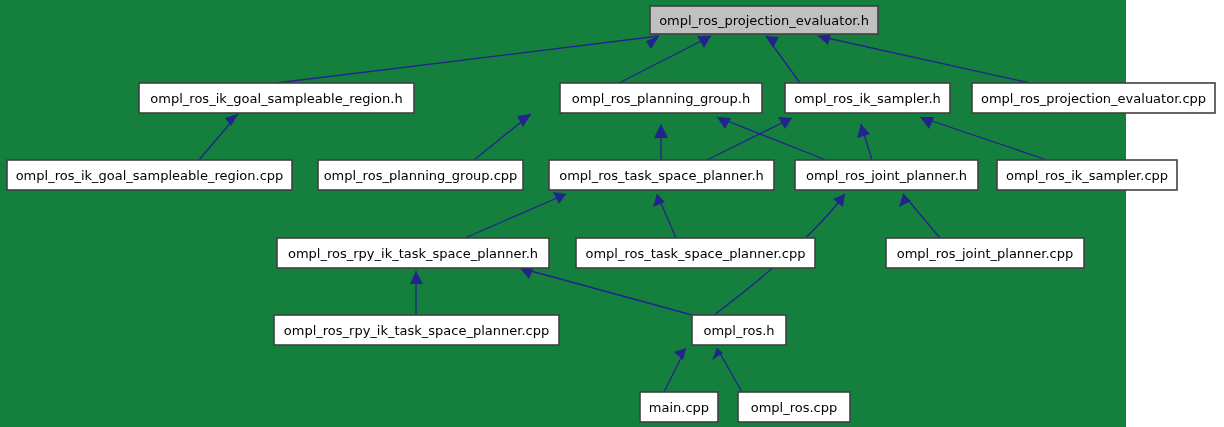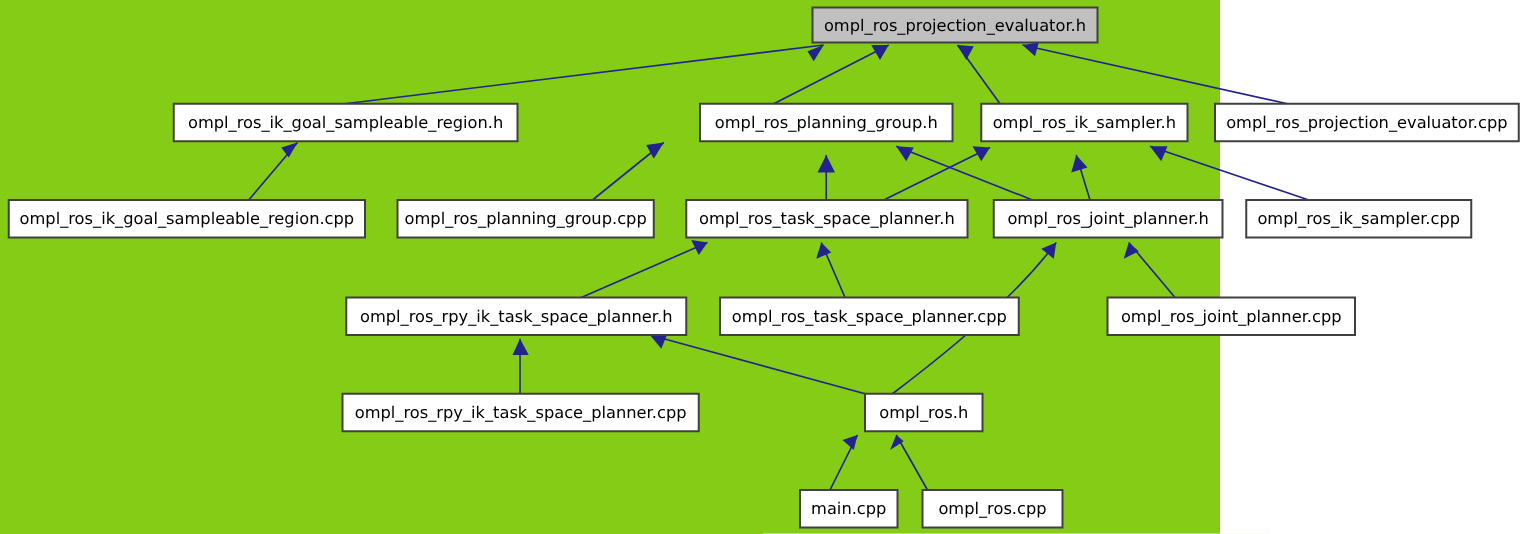--- a/index.html
+++ b/index.html
@@ -2,23 +2,23 @@
 <html><head>
 <meta charset="utf-8">
 <style>
   html, body {
     margin: 0;
     padding: 0;
     background: #ffffff;
   }
   #canvas-wrap {
     position: relative;
-    width: 976px;
+    width: 1126px;
     height: 427px;
-    background: #84cc16;
+    background: #15803d;
     font-family: "DejaVu Sans", sans-serif;
   }
   svg#graph {
     position: absolute;
     left: 0;
     top: 0;
     width: 1224px;
     height: 427px;
     display: block;
   }

